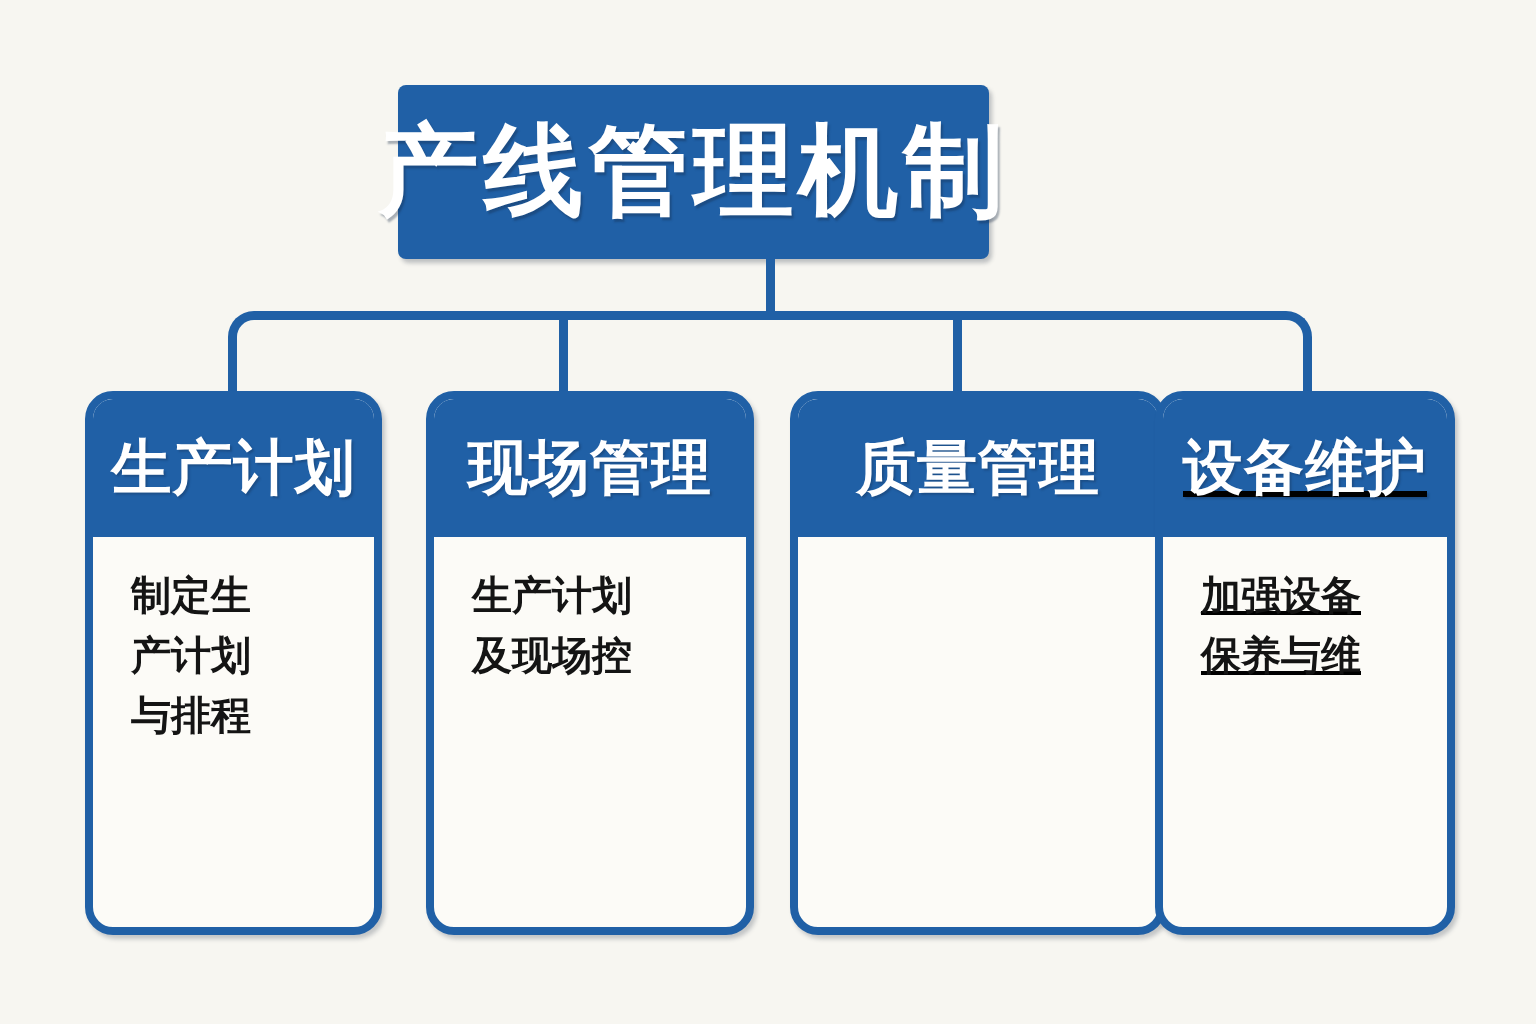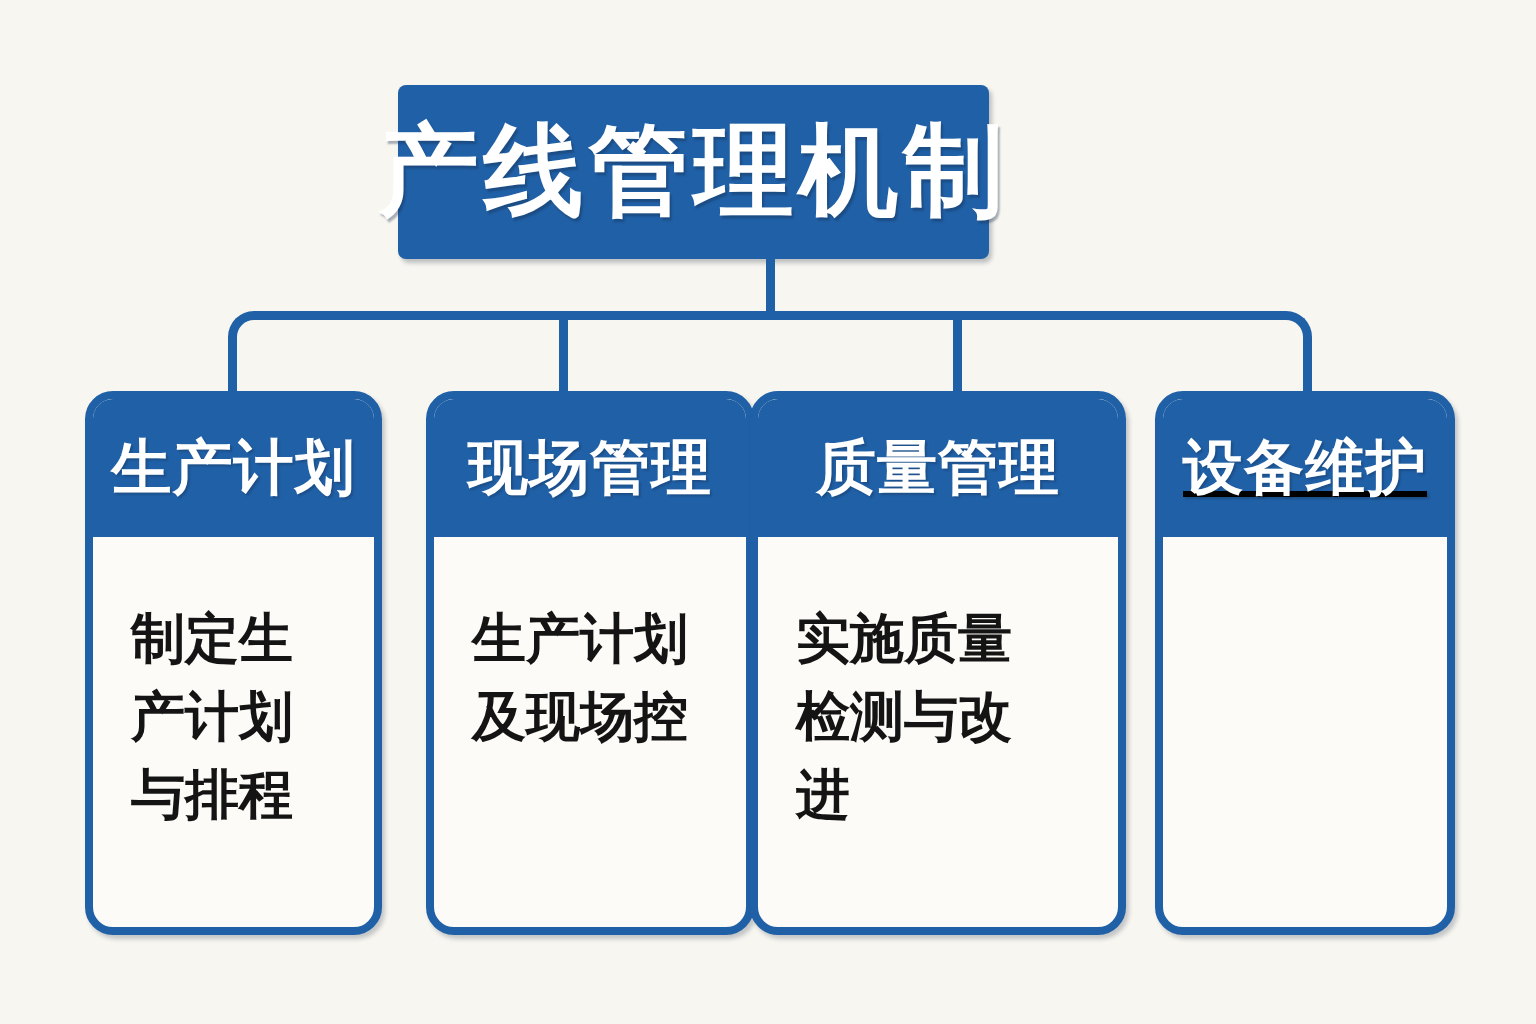--- a/index.html
+++ b/index.html
@@ -80,44 +80,44 @@
     height: 544px;
     box-sizing: border-box;
     background: var(--card_body, #fcfbf7);
     border: 8px solid var(--blue, #2060a6);
     border-radius: 28px;
     overflow: hidden;
     box-shadow: 3px 4px 4px rgba(40, 50, 70, 0.25);
   }
   .card-1 { left: 85px;   width: 297px; }
   .card-2 { left: 426px;  width: 328px; }
-  .card-3 { left: 750px;  width: 376px; }
+  .card-3 { left: 790px;  width: 376px; }
   .card-4 { left: 1155px; width: 300px; text-decoration: underline; }
 
   .card-header {
     height: 138px;
     background: var(--blue, #2060a6);
     display: flex;
     align-items: center;
     justify-content: center;
   }
   .card-header .header-label {
     color: var(--text_light, #ffffff);
     font-size: 60px;
     font-weight: bold;
     letter-spacing: 1px;
     white-space: nowrap;
     text-shadow: 2px 2px 2px rgba(20, 40, 70, 0.3);
   }
   .card-body {
-    padding: 62px 10px 0 38px;
+    padding: 28px 10px 0 38px;
     color: var(--text_dark, #141414);
-    font-size: 54px;
+    font-size: 40px;
     font-weight: bold;
-    line-height: 78px;
+    line-height: 60px;
     white-space: pre-line;
     text-align: left;
   }
 </style>
 </head>
 <body>
 
 <div class="stage">
 
   <div class="root-node">
@@ -143,24 +143,23 @@
       <span class="header-label">现场管理</span>
     </div>
     <div class="card-body">生产计划
 及现场控</div>
   </div>
 
   <div class="card card-3">
     <div class="card-header">
       <span class="header-label">质量管理</span>
     </div>
-    <div class="card-body">实施质量
-检测与改
-进</div>
   </div>
 
   <div class="card card-4">
     <div class="card-header">
       <span class="header-label">设备维护</span>
     </div>
+    <div class="card-body">加强设备
+保养与维</div>
   </div>
 
 </div>
 
 </body></html>

